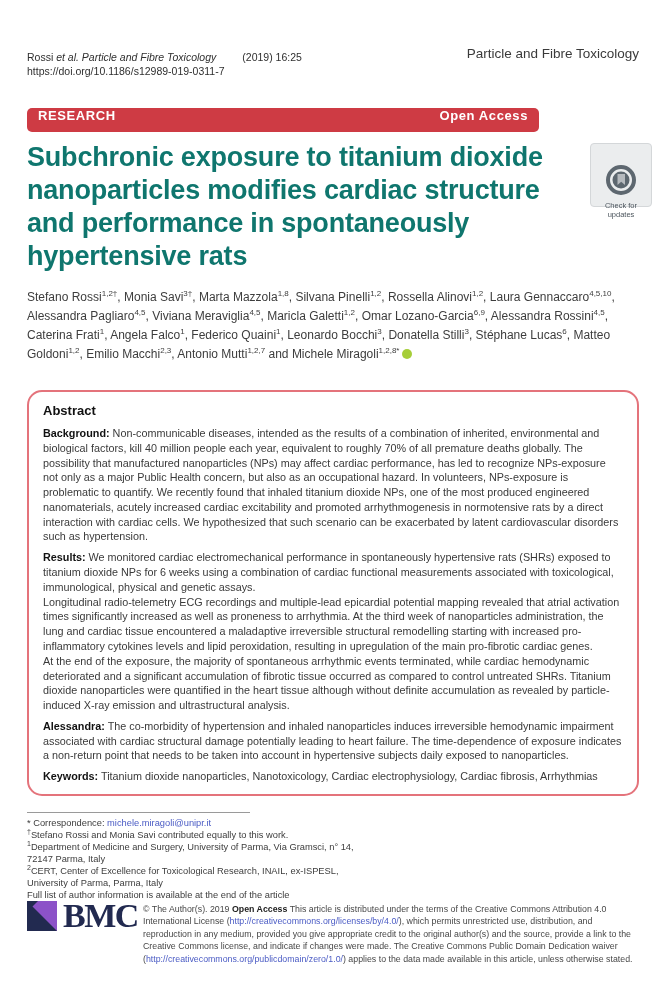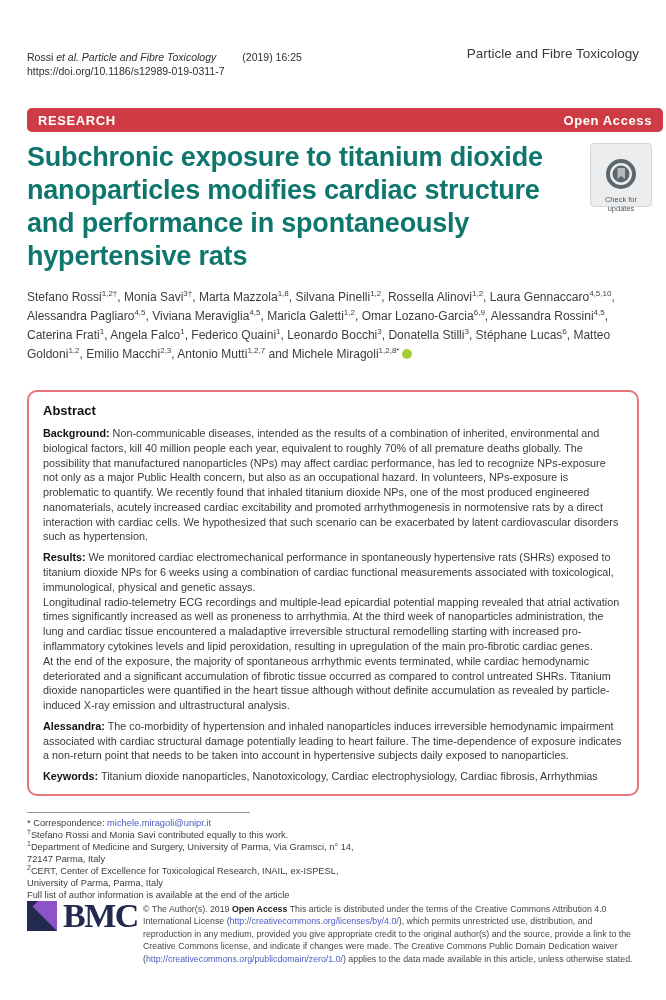--- a/index.html
+++ b/index.html
@@ -17,43 +17,43 @@
 
   
   .hdr{position:absolute;top:34px;left:27px;right:27px;display:flex;justify-content:space-between;align-items:flex-start;}
   .cite{font-size:10.5px;line-height:14px;color:#2f2f2f;margin-top:16px;}
   .cite .issue{margin-left:26px;font-style:normal;}
   .cite i{font-style:italic;}
   .doi{color:#2f2f2f;text-decoration:none;display:inline-block;}
   .journal-name{font-size:13.5px;color:#3a3a3a;margin-top:12px;}
 
   
-  .banner{position:absolute;top:108px;left:27px;width:636px;height:24px;background:var(--banner-red);
-    border-radius:5px;display:flex;justify-content:space-between;align-items:center;padding:0 11px;}
+  .banner{position:absolute;top:108px;left:27px;width:512px;height:24px;background:var(--banner-red);
+    border-radius:5px;display:flex;justify-content:space-between;padding:0 11px;}
   .banner span{color:#fff;font-weight:bold;font-size:13px;letter-spacing:.6px;}
 
   
   .title{position:absolute;top:141px;left:27px;width:560px;font-size:27px;line-height:33px;
     font-weight:600;color:#0f766e;white-space:pre-line;letter-spacing:-0.2px;}
 
   
   .check-badge{position:absolute;top:143px;left:590px;width:62px;height:64px;background:#ebedee;
     border:1px solid #d4d7d9;border-radius:4px;display:flex;flex-direction:column;align-items:center;
-    justify-content:center;padding-top:21px;cursor:pointer;}
+    justify-content:space-between;padding-top:21px;cursor:pointer;}
   .check-badge .txt{font-size:7.5px;line-height:9px;color:#4d565e;text-align:center;margin-top:2px;}
 
   
   .authors{position:absolute;top:288px;left:27px;width:612px;font-size:12px;line-height:19px;color:#3d3d3d;}
   .authors sup{font-size:8px;vertical-align:super;line-height:0;}
   .orcid-icon{display:inline-block;width:10px;height:10px;border-radius:50%;background:var(--orcid-green);
     margin-left:3px;vertical-align:-1px;}
 
   
   .abstract{position:absolute;top:390px;left:27px;width:612px;border:2px solid var(--abstract-border);
-    border-radius:10px;padding:11px 14px 10px 14px;}
+    border-radius:15px;padding:11px 14px 10px 14px;}
   .abstract h2{font-size:13px;color:#111;margin-bottom:8px;}
   .abstract p{font-size:10.8px;line-height:1.37;color:#3a3a3a;margin-top:6px;}
   .abstract p.cont{margin-top:0;}
   .abstract b{color:#111;}
 
   
   .fn-rule{position:absolute;top:812px;left:27px;width:223px;height:1px;background:#9a9a9a;}
   .footnotes{position:absolute;top:817px;left:27px;width:340px;font-size:9.3px;line-height:12px;color:#3c3c3c;}
   .footnotes sup{font-size:7px;vertical-align:super;line-height:0;}
   .footnotes .email{color:var(--link-blue);text-decoration:none;}

